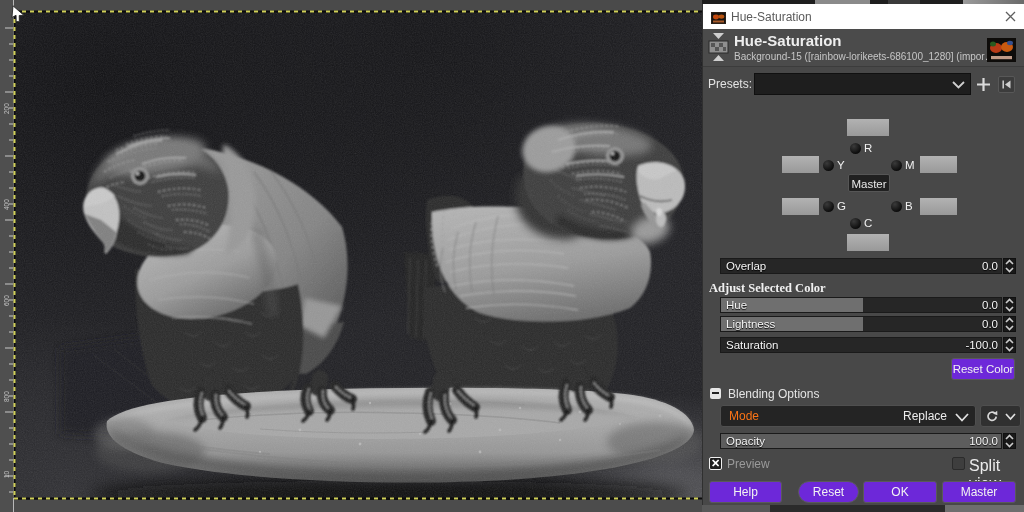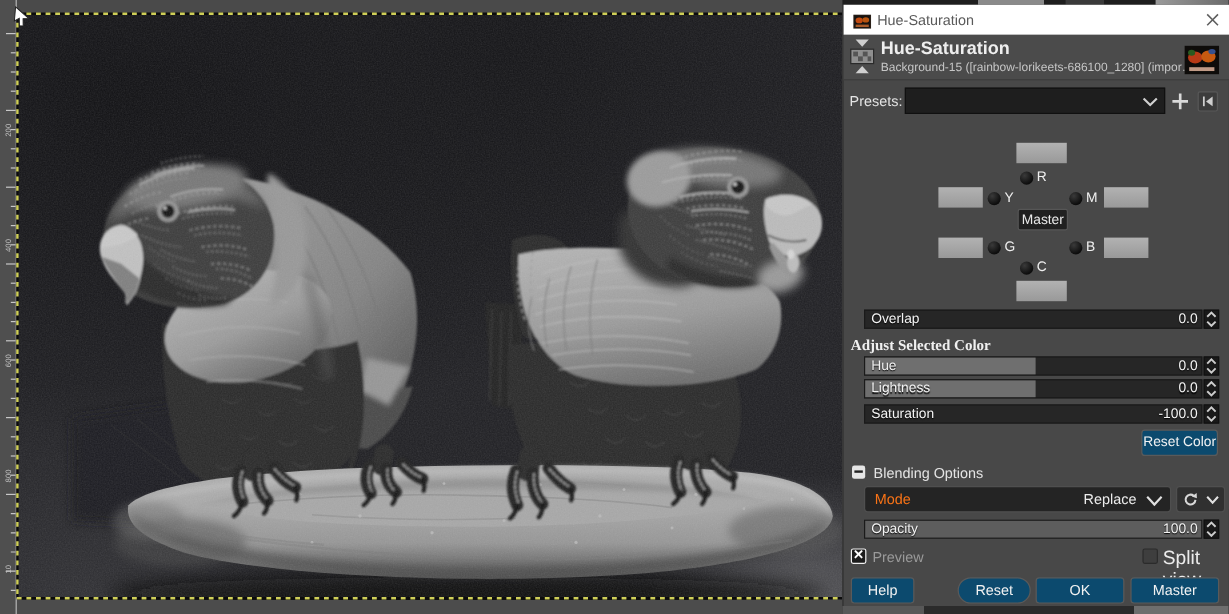--- a/index.html
+++ b/index.html
@@ -16,21 +16,21 @@
   .lbl{color:#e4e4e4;font-size:12px;}
   .bold{font-weight:bold;color:#f0f0f0;font-size:12.5px;}
   .swatch{position:absolute;width:42px;height:17px;background:linear-gradient(#b2b2b2,#999999);}
   .radio{position:absolute;width:11px;height:11px;border-radius:50%;background:radial-gradient(circle at 35% 30%,#3a3a3a,#0d0d0d 70%);}
   .rlbl{position:absolute;font-size:11.5px;color:#f0f0f0;}
   .sbar{position:absolute;left:17px;width:282px;height:16px;background:#262626;border:1px solid #1a1a1a;box-sizing:border-box;}
   .sbar .t{position:absolute;left:5px;top:1px;font-size:11.5px;color:#f4f4f4;text-shadow:0 1px 1px #000;}
   .sbar .v{position:absolute;right:3px;top:1px;font-size:11.5px;color:#f4f4f4;text-shadow:0 1px 1px #000;}
   .fill{position:absolute;left:0;top:0;height:100%;background:#6f6f6f;}
   .spin{position:absolute;left:300px;width:13px;height:16px;background:#191919;border:1px solid #111;box-sizing:border-box;color:#cccccc;}
-  .btn{position:absolute;height:22px;background:#0c4a6e;border:1px solid #5a5a5a;border-radius:3px;box-sizing:border-box;color:#f2f2f2;font-size:12px;text-align:center;line-height:20px;}
+  .btn{position:absolute;height:22px;background:#6d28d9;border:1px solid #5a5a5a;border-radius:3px;box-sizing:border-box;color:#f2f2f2;font-size:12px;text-align:center;line-height:20px;}
   .chk{position:absolute;width:13px;height:13px;box-sizing:border-box;border-radius:2px;}
 </style>
 </head>
 <body>
 <div id="page">
   <div id="photo"><svg width="702" height="512" viewBox="0 0 702 512">
 <defs>
   <filter id="b1" x="-20%" y="-20%" width="140%" height="140%">
             <feGaussianBlur stdDeviation="1"></feGaussianBlur>
           </filter>
@@ -540,18 +540,18 @@
     <div class="spin" style="top:429px;"><svg width="11" height="14" viewBox="0 0 11 14">
           <path d="M2,5 L5.5,1.5 L9,5" stroke="#ccc" stroke-width="1.6" fill="none"></path>
           <path d="M2,9 L5.5,12.5 L9,9" stroke="#ccc" stroke-width="1.6" fill="none"></path>
         </svg></div>
 
     <div class="chk" style="left:6px;top:453px;background:#1c1c1c;border:1.5px solid #f0f0f0;color:#fff;font-size:11px;font-weight:bold;line-height:10px;text-align:center;">✕</div>
     <div class="abs" style="left:24px;top:453px;font-size:12px;color:#9a9a9a;">Preview</div>
     <div class="chk" style="left:249px;top:453px;background:#3e3e3e;border:1px solid #2b2b2b;"></div>
     <div class="abs" style="left:266px;top:453px;font-size:16px;color:#ececec;">Split view</div>
 
-    <div class="btn" style="left:6px;top:477px;width:53px;">Help</div>
+    <div class="btn" style="left:6px;top:477px;width:73px;">Help</div>
     <div class="btn" style="left:95px;top:477px;width:61px;border-radius:11px;">Reset</div>
     <div class="btn" style="left:160px;top:477px;width:74px;">OK</div>
     <div class="btn" style="left:239px;top:477px;width:74px;">Master</div>
   </div>
 </div>
 
 </body></html>

